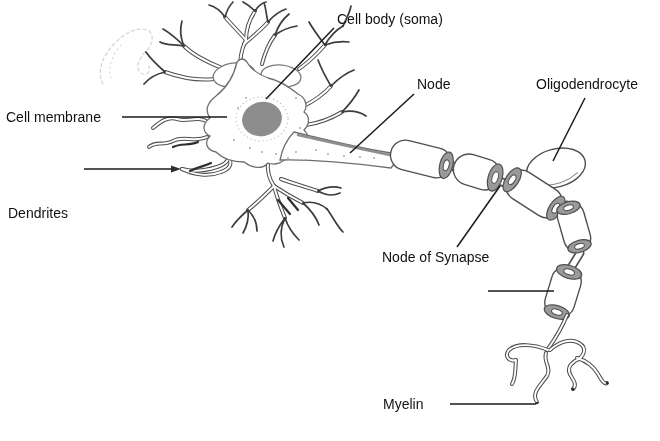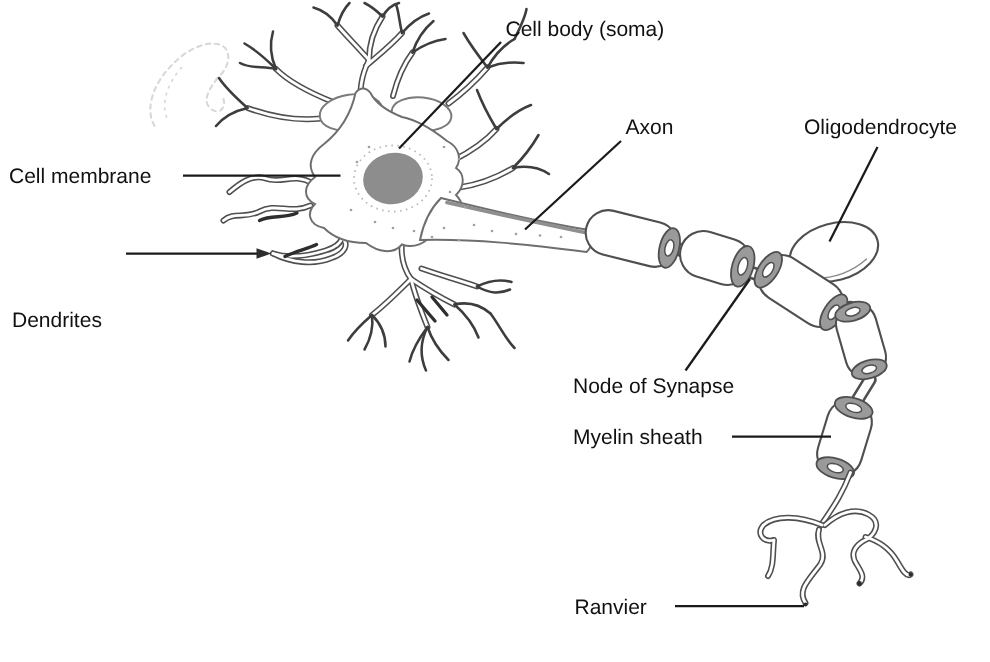--- a/index.html
+++ b/index.html
@@ -270,20 +270,19 @@
     <polygon class="tip" points="181,169 171,165.5 171,172.5"></polygon>
     <line class="leader" x1="414" y1="94" x2="350" y2="153"></line>
     <line class="leader" x1="585" y1="98" x2="553" y2="161"></line>
     <line class="leader" x1="457" y1="247" x2="500" y2="186"></line>
     <line class="leader" x1="488" y1="291" x2="554" y2="291"></line>
     <line class="leader" x1="450" y1="404" x2="536" y2="404"></line>
   </g>
 </svg>
 
   <div class="label l-cell-body">Cell body (soma)</div>
-  <div class="label l-axon">Axon</div>
+  <div class="label l-axon">Node</div>
   <div class="label l-oligo">Oligodendrocyte</div>
   <div class="label l-membrane">Cell membrane</div>
   <div class="label l-dendrites">Dendrites</div>
   <div class="label l-node">Node of Synapse</div>
-  <div class="label l-myelin">Myelin sheath</div>
-  <div class="label l-synapse">Ranvier</div>
+  <div class="label l-synapse">Myelin</div>
 </div>
 
 </body></html>

